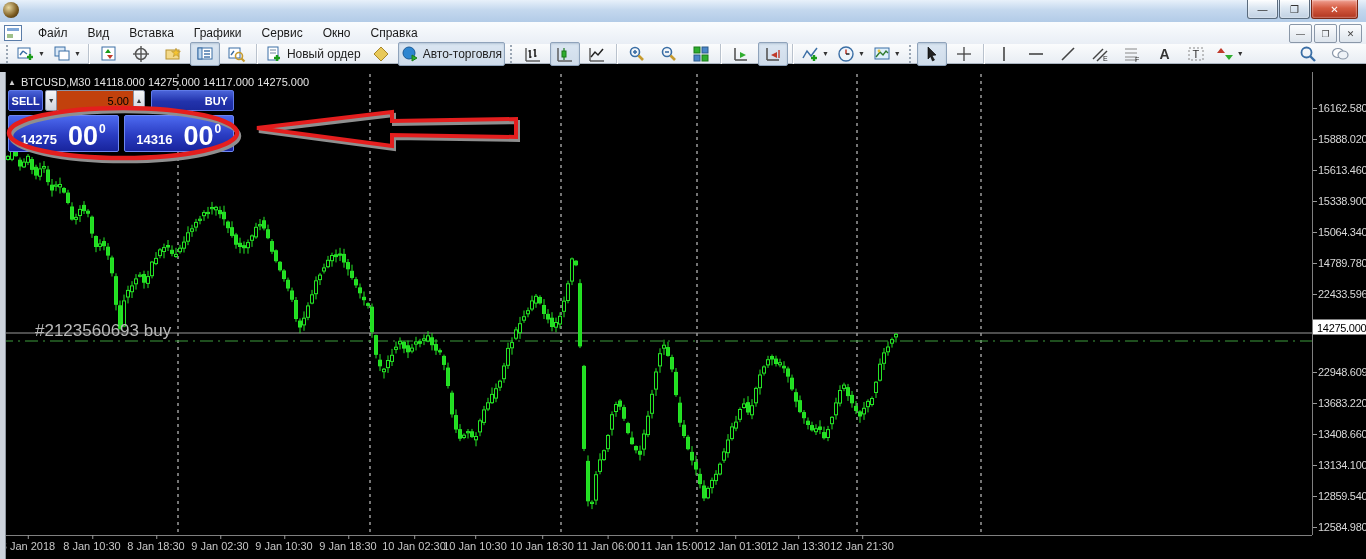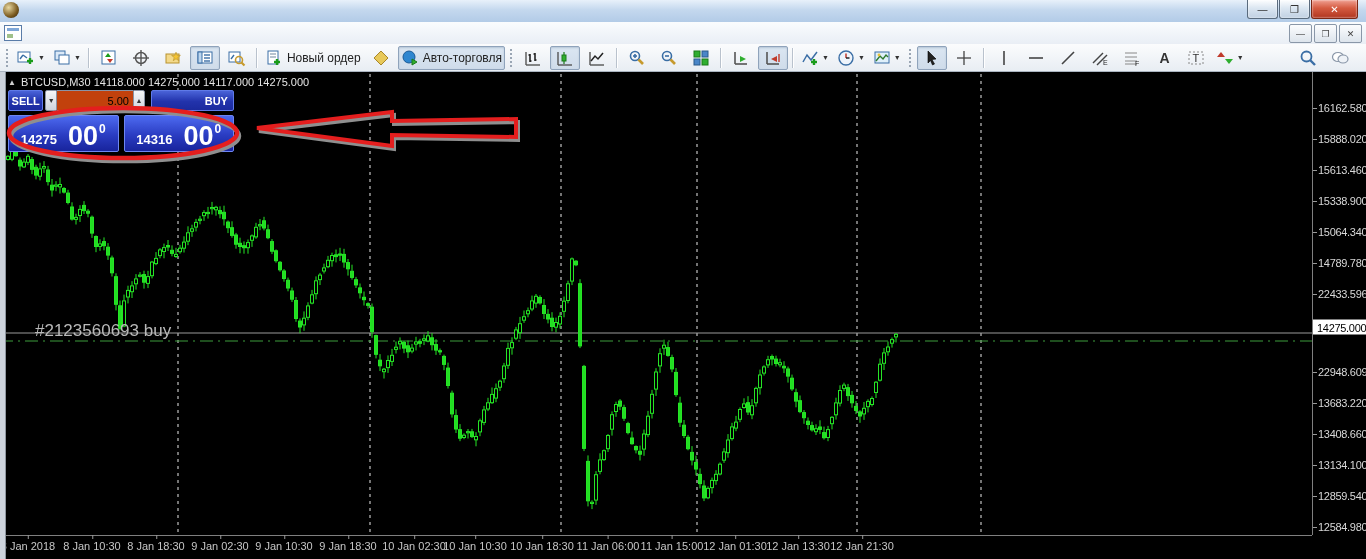--- a/index.html
+++ b/index.html
@@ -23,21 +23,21 @@
     background:linear-gradient(#fafcfe,#e9eef5);border-bottom:1px solid #c2cbd6;display:flex;align-items:center;}
   .doc-icon{width:16px;height:14px;margin:0 6px 0 4px;background:#fff;border:1px solid #5a7ca8;position:relative;}
   .doc-icon:before{content:"";position:absolute;left:2px;top:2px;right:2px;height:3px;background:#7fa7d8;}
   .doc-icon:after{content:"";position:absolute;left:2px;bottom:2px;width:6px;height:4px;background:#9fc08a;}
   .menu-item{padding:3px 10px;font-size:12px;color:#1a1a1a;cursor:default;}
   .child-controls{position:absolute;right:4px;top:2px;display:flex;}
   .child-btn{width:21px;height:17px;border:1px solid #8a97a8;background:linear-gradient(#fcfdfe,#dde4ec);
     font-size:9px;color:#444;display:flex;align-items:center;justify-content:center;margin-left:2px;border-radius:2px;}
 
   
-  .toolbar{position:absolute;left:0;top:44px;width:1366px;height:28px;
+  .toolbar{position:absolute;left:0;top:44px;width:1366px;height:20px;
     background:linear-gradient(#fbfcfd,#e8edf3);border-bottom:1px solid #aab4c0;
     display:flex;align-items:center;padding-left:2px;box-sizing:border-box;}
   .grip{width:5px;height:20px;margin:0 3px;
     background-image:radial-gradient(circle,#9aa6b4 1px,transparent 1.2px);background-size:4px 4px;}
   .tb-sep{width:1px;height:20px;background:#b9c2cd;border-right:1px solid #fff;margin:0 3px;}
   .tb-btn{height:22px;min-width:24px;border:1px solid transparent;border-radius:2px;
     display:flex;align-items:center;justify-content:center;padding:0 2px;margin:0 1px;font-size:12px;color:#222;}
   .tb-btn.pressed{border-color:#8fa3bb;background:linear-gradient(#dbe6f2,#cfdcea);box-shadow:inset 0 1px 2px #b4c4d6;}
   .tb-btn .lbl{margin-left:4px;font-size:12px;white-space:nowrap;}
   .tb-btn .dd{margin-left:3px;font-size:7px;color:#333;}
@@ -96,20 +96,29 @@
     <span></span>
     <div class="win-controls">
       <div class="win-btn">—</div>
       <div class="win-btn">❐</div>
       <div class="win-btn close">✕</div>
     </div>
   </div>
 
   <div class="menubar">
     <div class="doc-icon"></div>
+    <div id="menu-items" style="display:flex;">
+        <div class="menu-item">Файл</div>
+        <div class="menu-item">Вид</div>
+        <div class="menu-item">Вставка</div>
+        <div class="menu-item">Графики</div>
+        <div class="menu-item">Сервис</div>
+        <div class="menu-item">Окно</div>
+        <div class="menu-item">Справка</div>
+      </div>
     <div class="child-controls">
       <div class="child-btn">—</div>
       <div class="child-btn">❐</div>
       <div class="child-btn">✕</div>
     </div>
   </div>
 
   <div class="toolbar">
     <div id="tb-groups" style="display:flex;align-items:center;">
         <div class="grip"></div>

